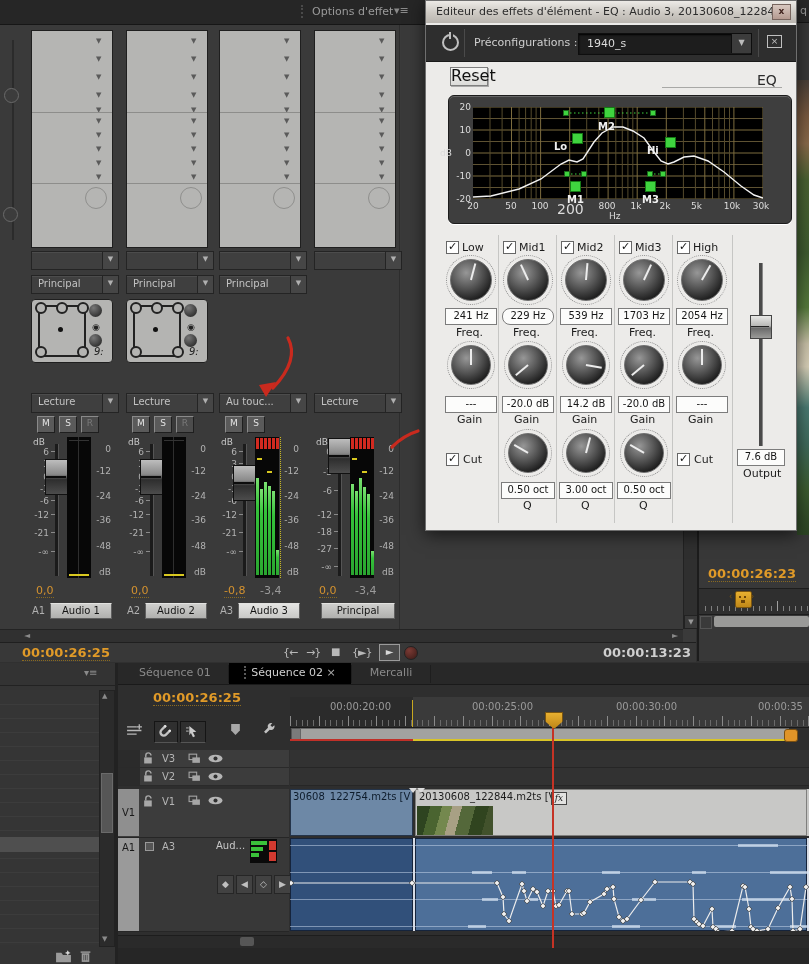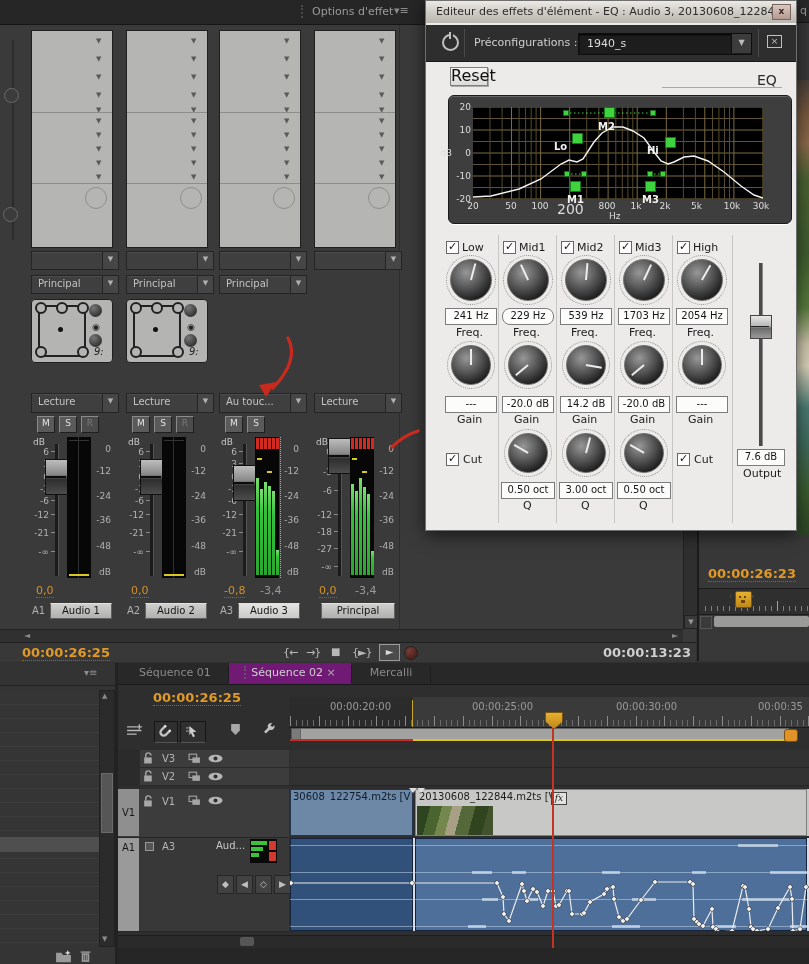--- a/index.html
+++ b/index.html
@@ -414,21 +414,21 @@
           <rect x="0.5" y="1.3" width="9" height="1.3" fill="#9a9a9a"></rect>
           <path d="M3.4 4.5v5M5 4.5v5M6.6 4.5v5" stroke="#4f4f4f" stroke-width=".8"></path>
         </svg>
       </div>
     </div>
 
   <div id="timelinep" class="abs" style="left:115px;top:663px;width:694px;height:301px;background:#2e2e2e;border-left:3px solid #222;">
       <div style="position: absolute; left: 0px; top: 0px; width: 691px; height: 21px; background: rgb(40, 40, 40); border-bottom: 1px solid rgb(26, 26, 26);"></div>
       <div class="tab abs" style="position: absolute; left: 4px; top: 0px; width: 106px; height: 21px;"><span>Séquence 01</span></div>
       <div style="position: absolute; left: 110px; top: 2px; width: 1px; height: 18px; background: rgb(30, 30, 30);"></div>
-      <div class="tab abs" style="position: absolute; left: 111px; top: 0px; width: 122px; height: 21px; background: #701a75; color: rgb(207, 207, 207);"><span style="border-left:2px dotted #5a5a5a;margin-right:5px;"> </span><span>Séquence 02</span> <span style="color:#aaa;">×</span></div>
+      <div class="tab abs" style="position: absolute; left: 111px; top: 0px; width: 122px; height: 21px; background: #000000; color: rgb(207, 207, 207);"><span style="border-left:2px dotted #5a5a5a;margin-right:5px;"> </span><span>Séquence 02</span> <span style="color:#aaa;">×</span></div>
       <div style="position: absolute; left: 233px; top: 2px; width: 1px; height: 18px; background: rgb(30, 30, 30);"></div>
       <div class="tab abs" style="position: absolute; left: 234px; top: 0px; width: 78px; height: 21px;"><span>Mercalli</span></div>
       <div style="position: absolute; left: 312px; top: 2px; width: 1px; height: 18px; background: rgb(30, 30, 30);"></div>
       <div class="tc abs" style="position: absolute; left: 35px; top: 27px;">00:00:26:25</div>
       <div style="position: absolute; left: 8px; top: 60px;">
         <svg width="17" height="15" viewBox="0 0 16 14">
           <path d="M1 3.5h9M1 7h13.5M1 10.5h9" stroke="#b8b8b8" stroke-width="1.2"></path>
           <path d="M12.5 1v5M10 3.5h5" stroke="#b8b8b8" stroke-width="1.2"></path>
         </svg>
       </div>

